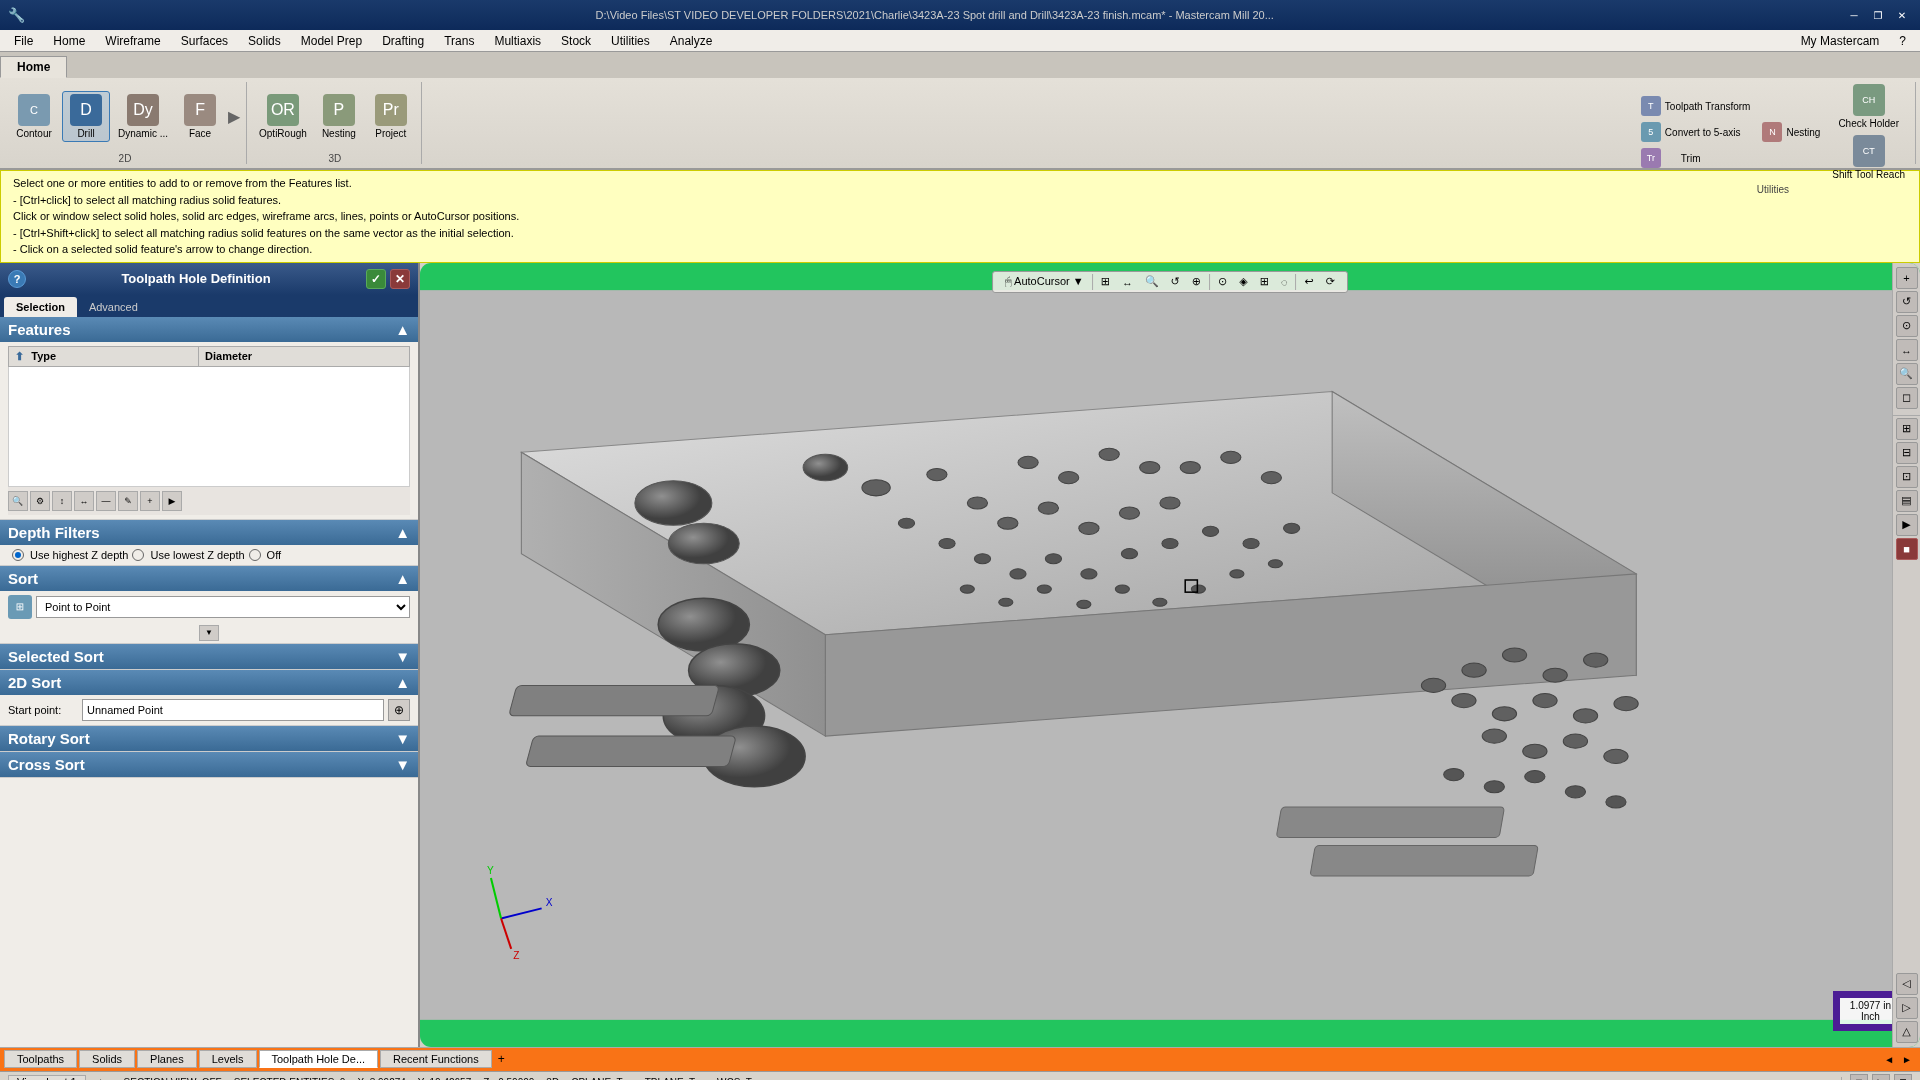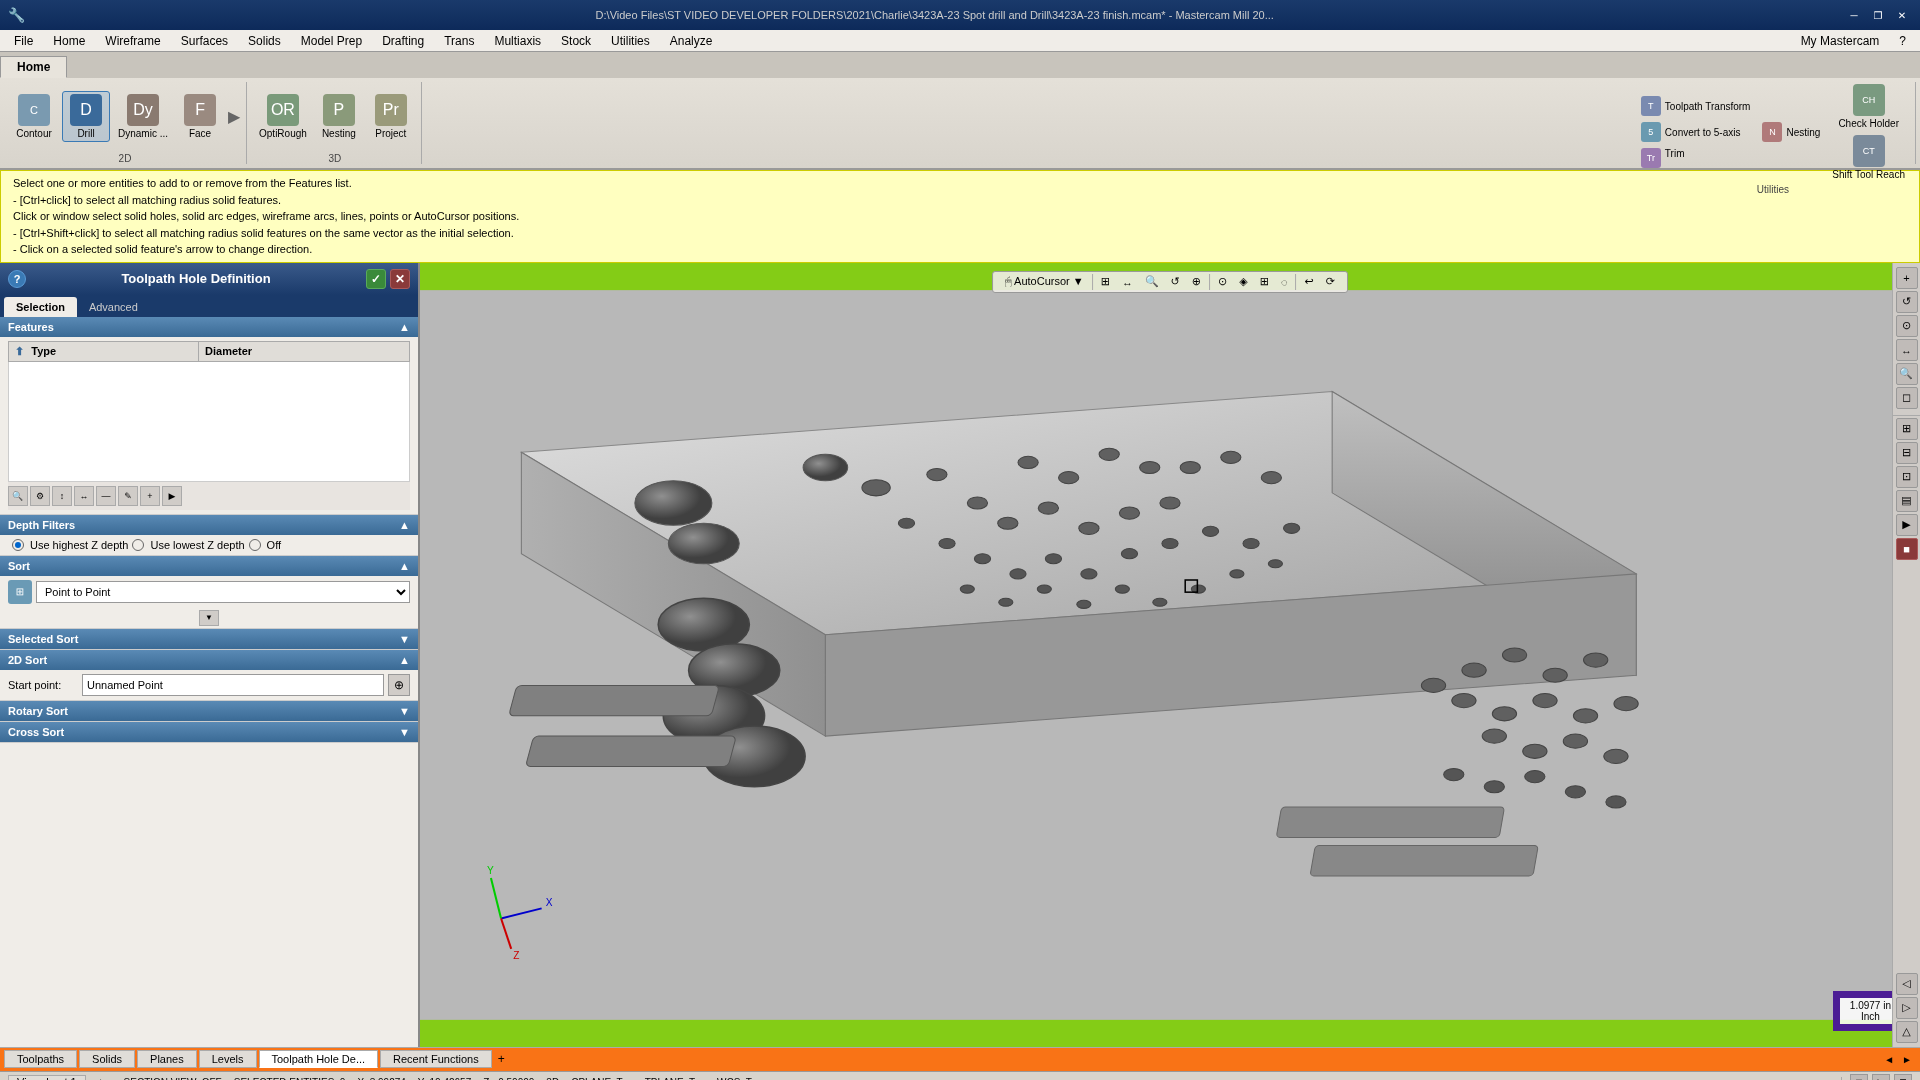--- a/index.html
+++ b/index.html
@@ -174,21 +174,21 @@
     }
 
     
     .panel-section {
       border-bottom: 1px solid #ccc;
     }
     .panel-section-header {
       background: linear-gradient(to bottom, #5a8ab5, #3a6a95);
       color: white;
       padding: 4px 8px;
-      font-size: 11px;
+      font-size: 15px;
       font-weight: bold;
       display: flex;
       align-items: center;
       justify-content: space-between;
       cursor: pointer;
     }
 
     
     .features-toolbar {
       display: flex;
@@ -419,21 +419,21 @@
       <div class="ribbon-group-items">
         <div style="display:flex; flex-direction:column; gap:2px;">
           <div class="ribbon-btn-small" style="flex-direction:row; gap:4px; align-items:center;">
             <div class="icon" style="width:20px; height:20px; background:#7a8ab0; font-size:9px;">T</div>
             <span style="font-size:10px;">Toolpath Transform</span>
           </div>
           <div class="ribbon-btn-small" style="flex-direction:row; gap:4px; align-items:center;">
             <div class="icon" style="width:20px; height:20px; background:#6a9ab0; font-size:9px;">5</div>
             <span style="font-size:10px;">Convert to 5-axis</span>
           </div>
-          <div class="ribbon-btn-small" style="flex-direction:row; gap:4px; align-items:flex-start;">
+          <div class="ribbon-btn-small" style="flex-direction:row; gap:20px; align-items:center;">
             <div class="icon" style="width:20px; height:20px; background:#9a7ab0; font-size:9px;">Tr</div>
             <span style="font-size:10px;">Trim</span>
           </div>
         </div>
         <div style="display:flex; flex-direction:column; gap:2px;">
           <div class="ribbon-btn-small" style="flex-direction:row; gap:4px; align-items:center;">
             <div class="icon" style="width:20px; height:20px; background:#b07a7a; font-size:9px;">N</div>
             <span style="font-size:10px;">Nesting</span>
           </div>
         </div>
@@ -580,21 +580,21 @@
 
     <div class="panel-section">
       <div class="panel-section-header">
         <span>Cross Sort</span>
         <span class="triangle-down"></span>
       </div>
     </div>
 
   </div>
 
-  <div id="viewport" style="flex:1; position:relative; overflow:hidden; background:#84cc16;">
+  <div id="viewport" style="flex:1; position:relative; overflow:hidden; background:#22c55e;border-radius:11px;">
 
     
     <div id="viewport-toolbar" style="position:absolute; top:8px; left:50%; transform:translateX(-50%); display:flex; align-items:center; gap:4px; background:rgba(240,237,232,0.9); border:1px solid #999; padding:2px 8px; border-radius:3px; z-index:5; white-space:nowrap;">
       <button style="background:transparent; border:none; font-size:11px; cursor:pointer; padding:0 4px;">🖱 AutoCursor ▼</button>
       <div style="width:1px; height:16px; background:#aaa;"></div>
       <button style="background:transparent; border:none; cursor:pointer; padding:0 4px; font-size:11px;">⊞</button>
       <button style="background:transparent; border:none; cursor:pointer; padding:0 4px; font-size:11px;">↔</button>
       <button style="background:transparent; border:none; cursor:pointer; padding:0 4px; font-size:11px;">🔍</button>
       <button style="background:transparent; border:none; cursor:pointer; padding:0 4px; font-size:11px;">↺</button>
       <button style="background:transparent; border:none; cursor:pointer; padding:0 4px; font-size:11px;">⊕</button>

